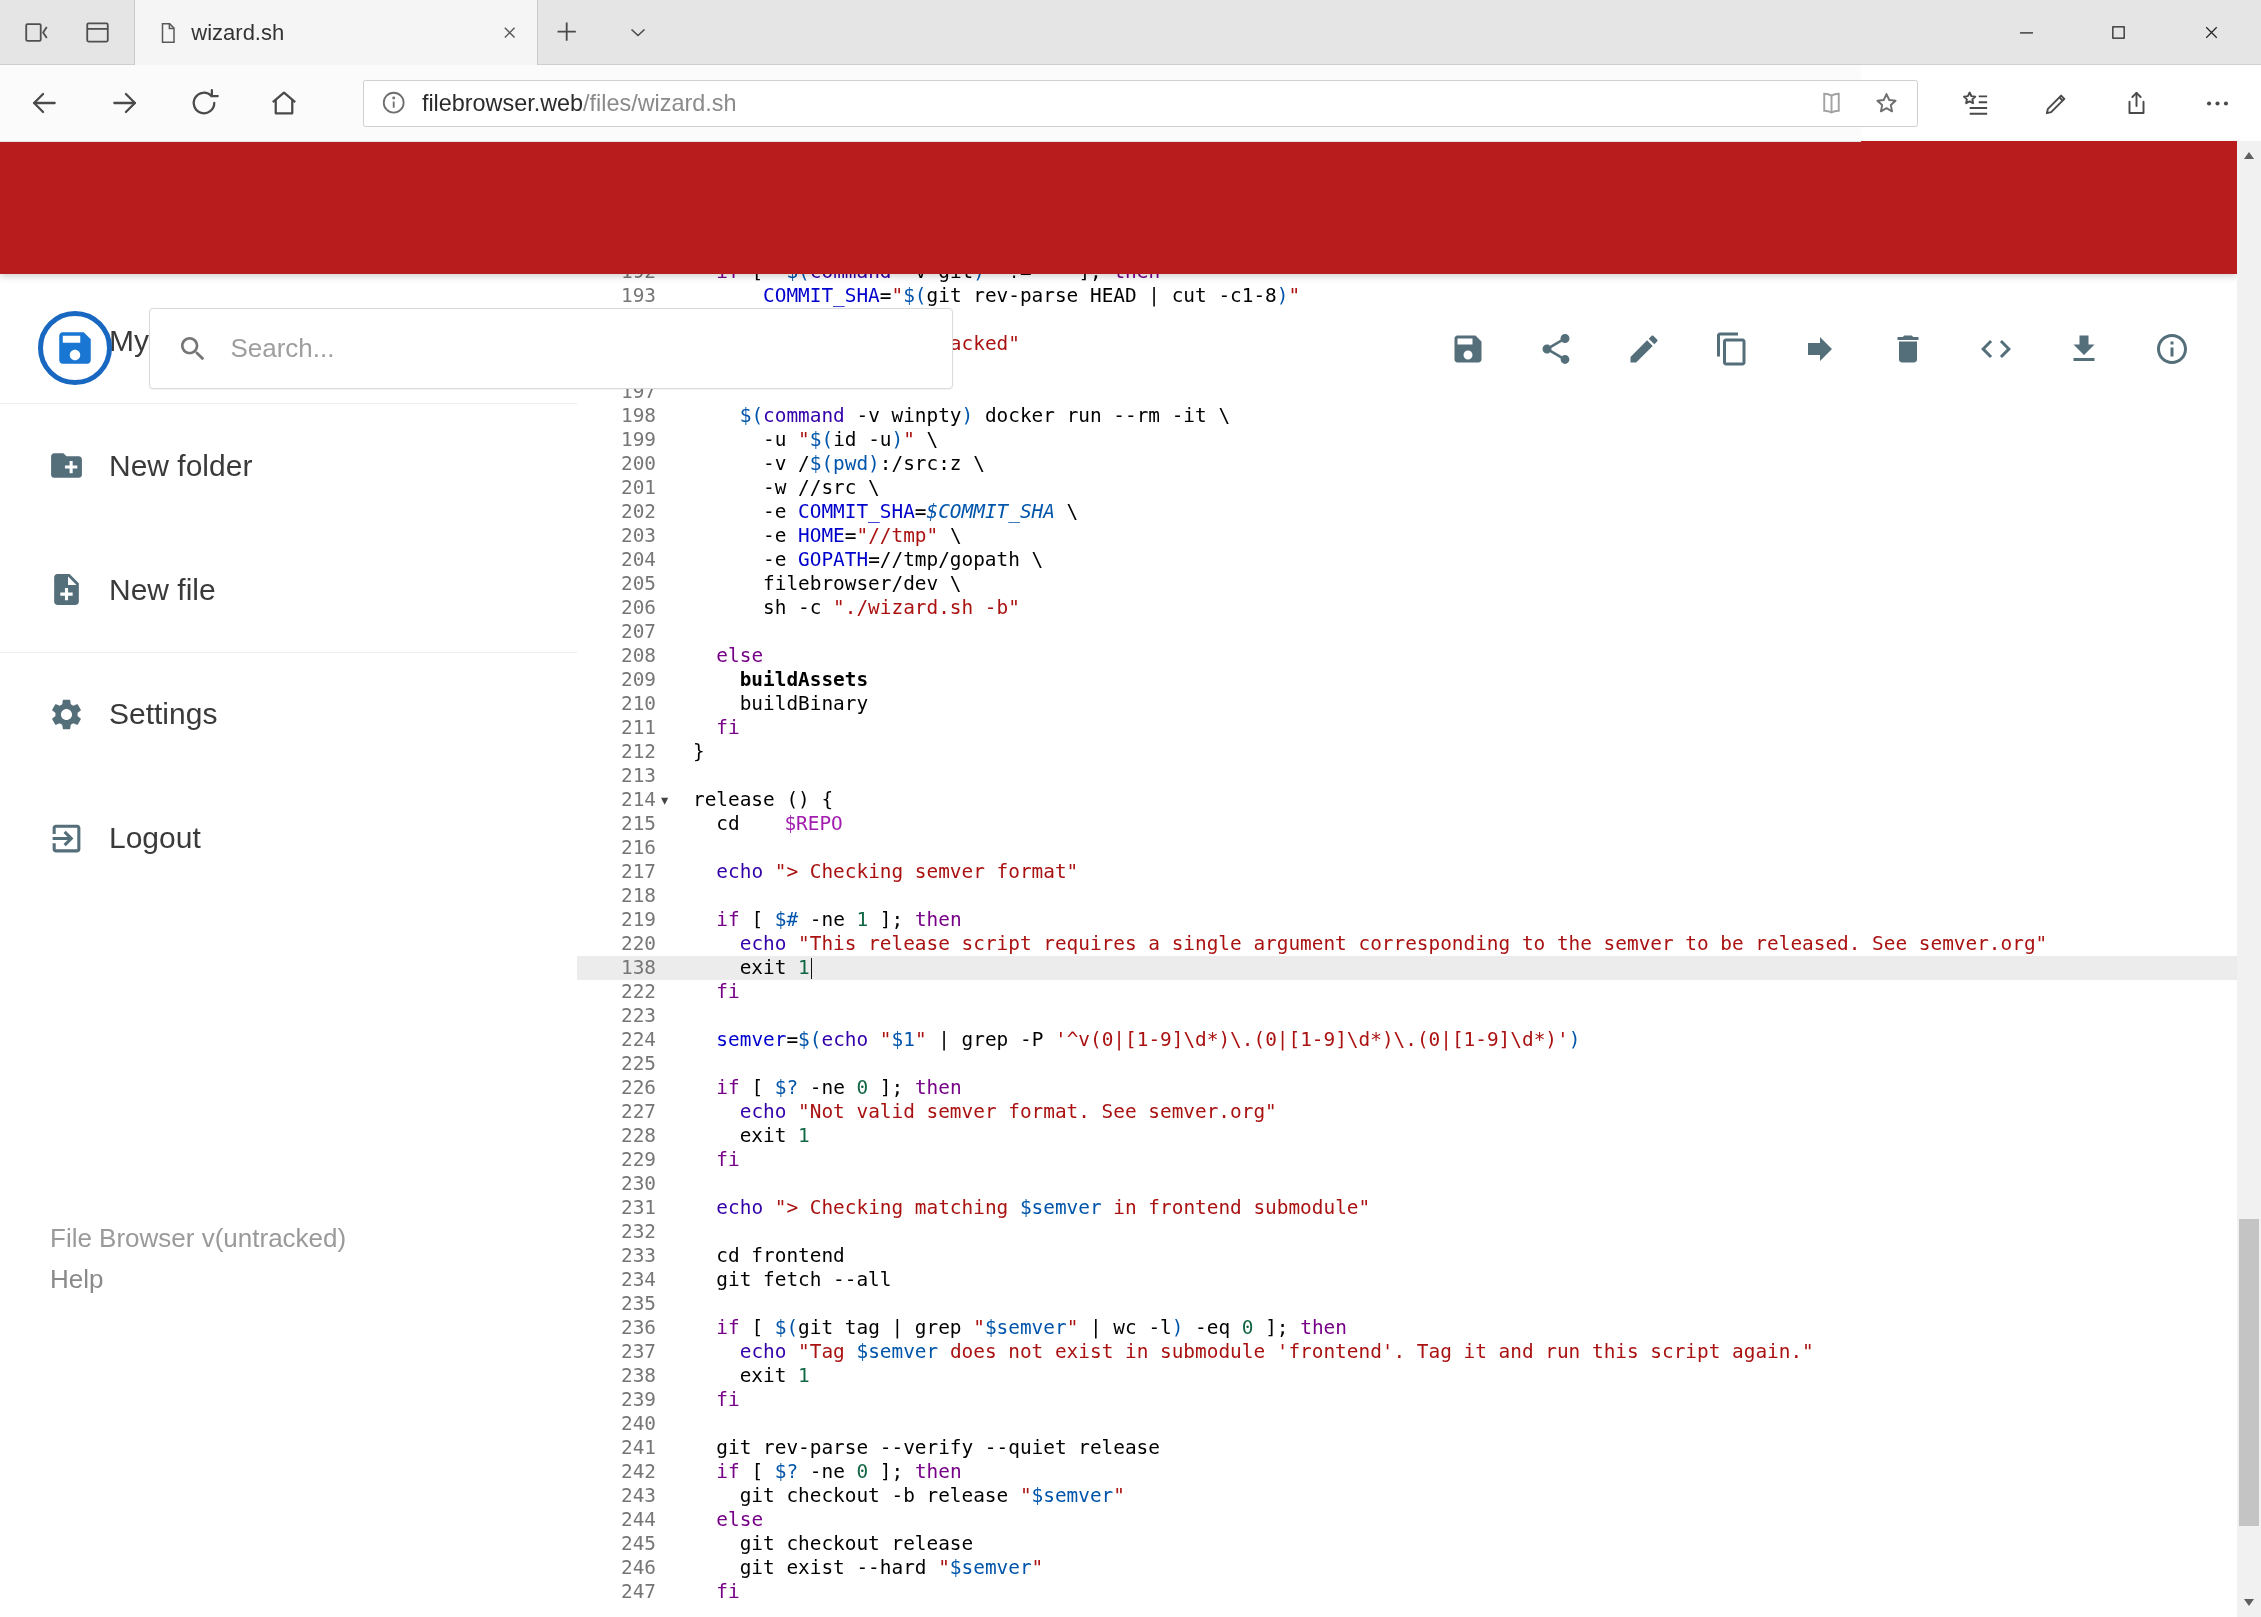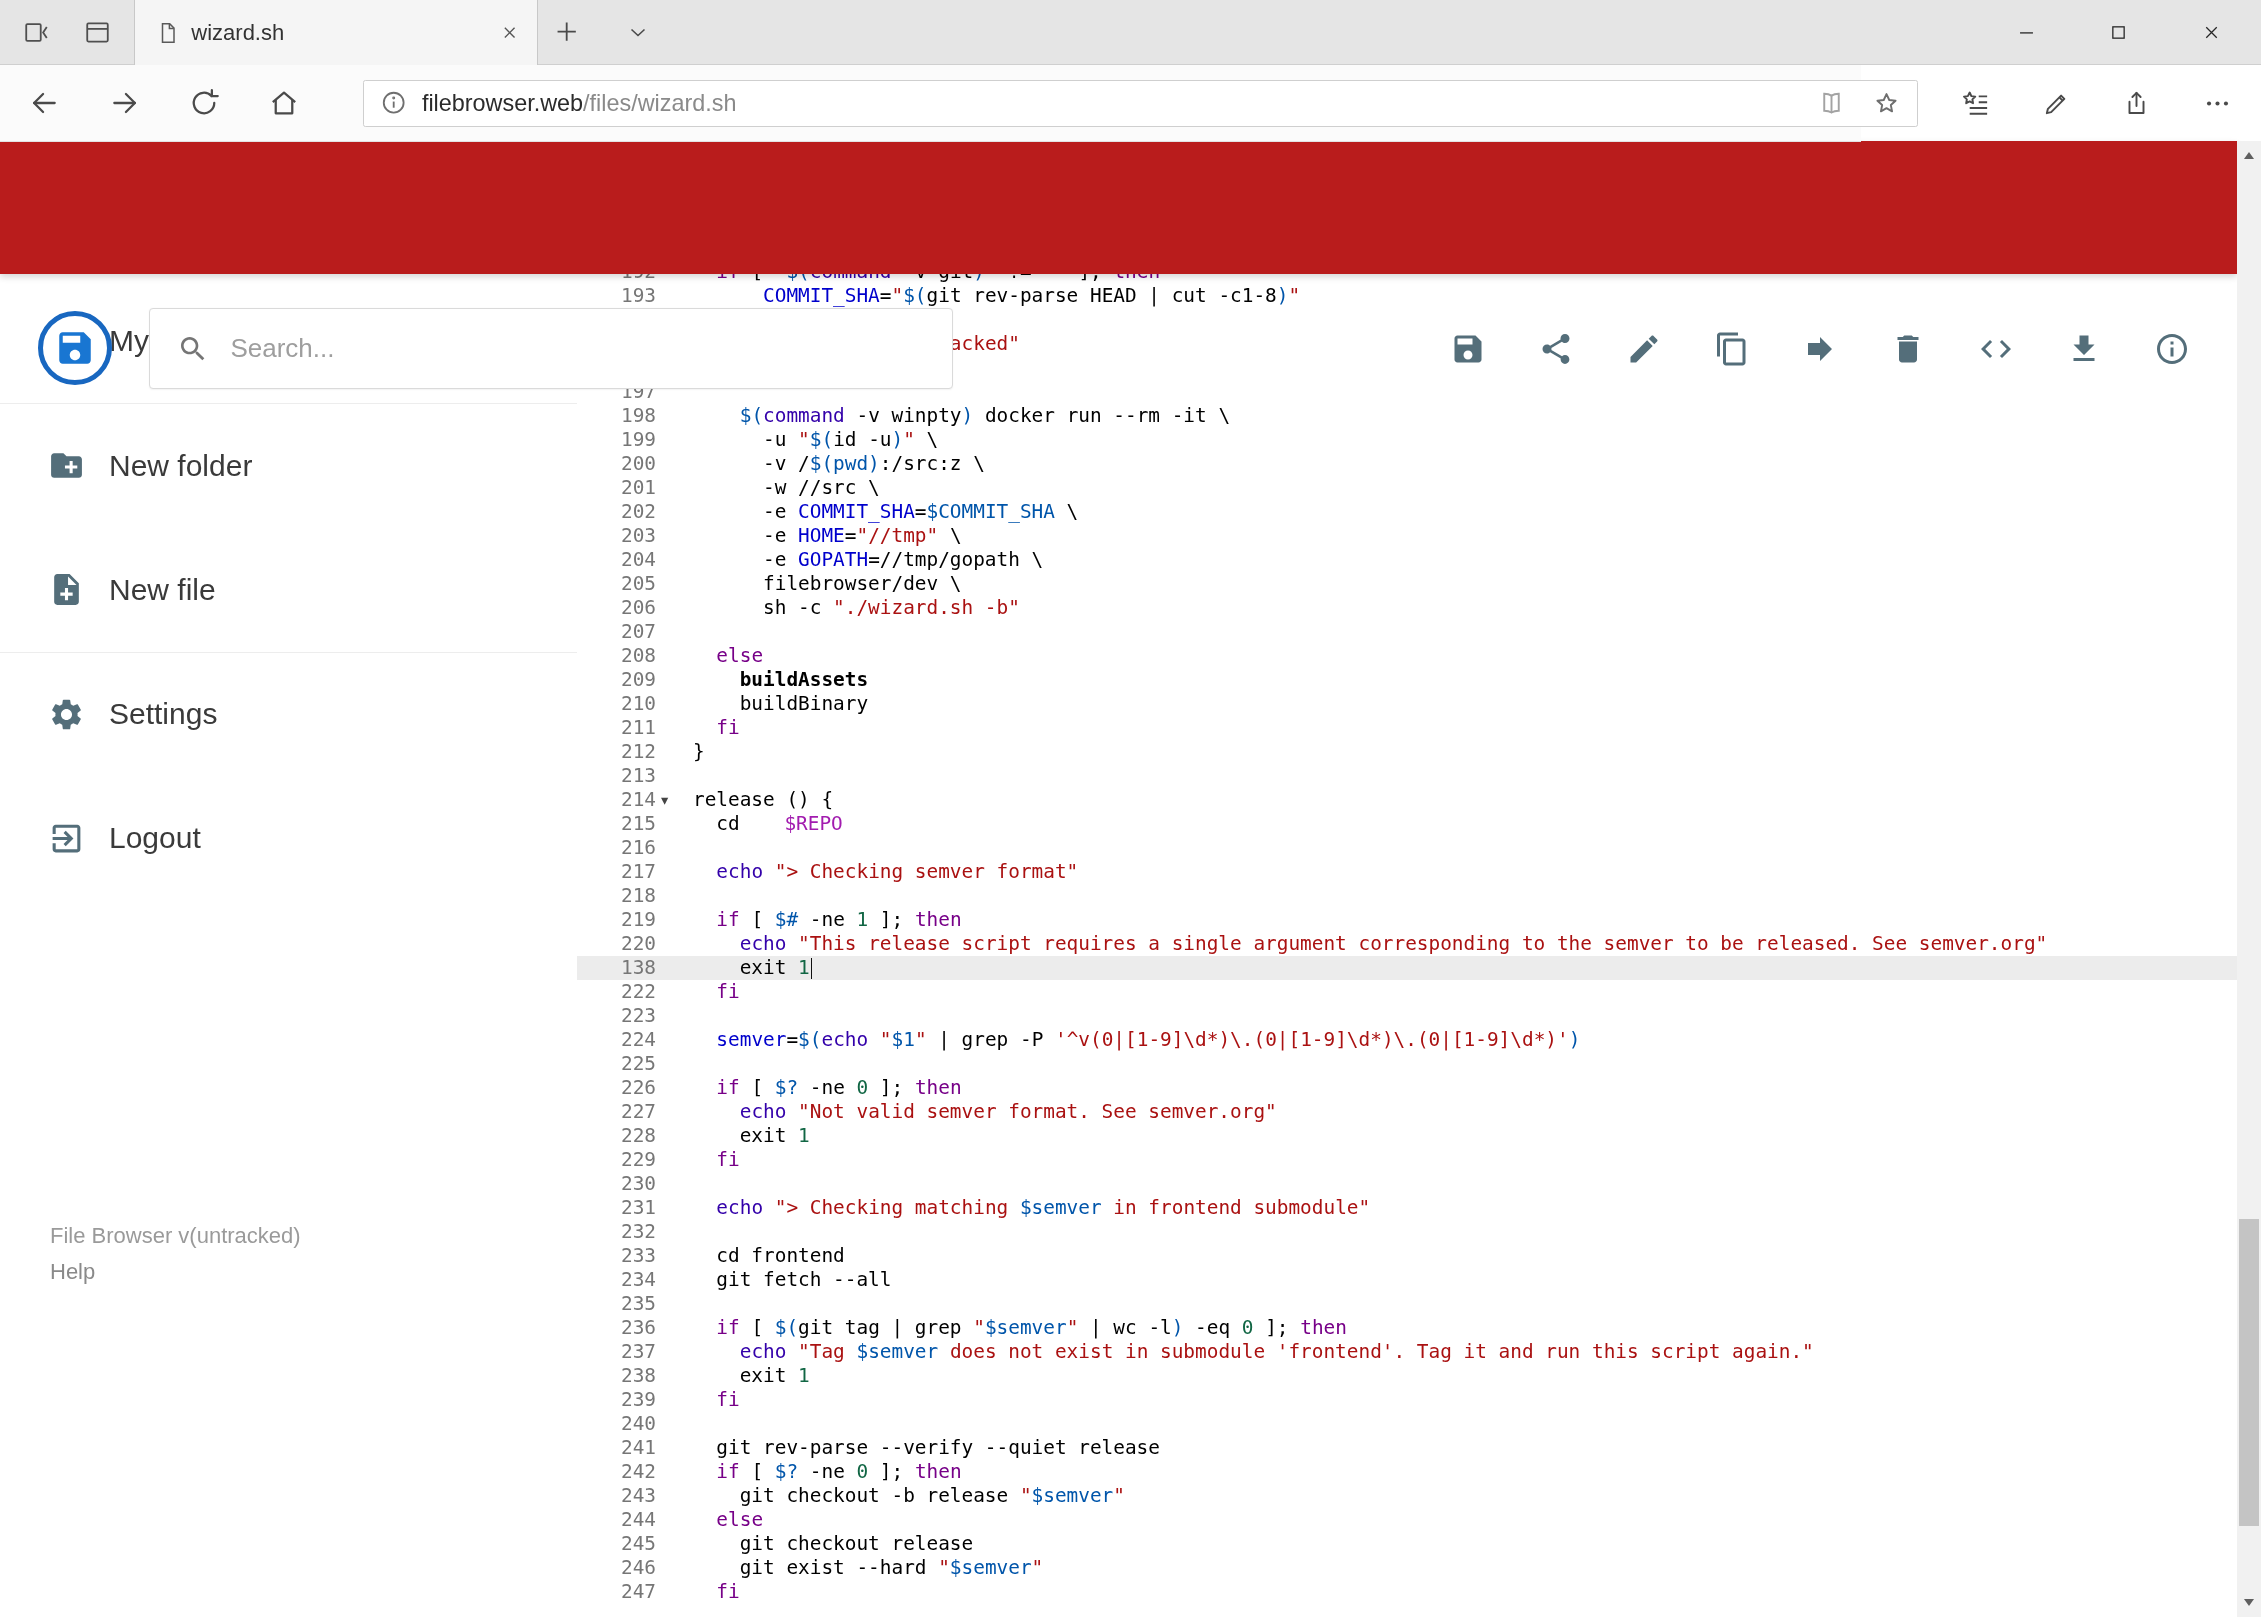--- a/index.html
+++ b/index.html
@@ -50,21 +50,21 @@
   .hdr-actions { position:absolute; left:1439px; top:179px; display:flex; gap:31px; }
   .icon-btn { width:57px; height:57px; display:flex; align-items:center; justify-content:center; }
 
   
   .sidebar { position:absolute; left:0; top:274px; width:577px; height:1343px;
              background:#fff; padding-top:4.8px; }
   .side-item { height:124px; display:flex; align-items:center; padding-left:48px; }
   .si-ico { width:37px; height:37px; margin-right:24px; flex:none; display:flex; }
   .si-label { font-size:30px; color:#3a3a3a; }
   .side-sep { height:0.8px; background:#ededed; }
-  .side-foot { position:absolute; left:50px; top:949px; font-size:22px; color:#9a9a9a; }
+  .side-foot { position:absolute; left:50px; top:949px; font-size:26px; color:#9a9a9a; }
   .side-foot .help { display:block; margin-top:9.7px; color:#8a8a8a; }
 
   
   .editor { position:absolute; left:577px; top:274px; width:1660px; height:1343px;
             overflow:hidden; background:#fff; z-index:1;
             font-family:"DejaVu Sans Mono", monospace; font-size:19.4px; line-height:24px; color:#000; }
   .lines { margin-top:-14.5px; }
   .cl { height:24px; position:relative; display:flex; }
   .cl.active { background:#ececec; }
   .gut { width:79px; text-align:right; color:#767676; flex:none; }
@@ -426,21 +426,21 @@
         <div class="cl">
           <span class="gut">200</span>
           <span class="code"><span style="color: rgb(0, 0, 0);">      -v /</span><span style="color: rgb(0, 85, 170);">$(pwd)</span><span style="color: rgb(0, 0, 0);">:/src:z \</span></span>
         </div>
         <div class="cl">
           <span class="gut">201</span>
           <span class="code"><span style="color: rgb(0, 0, 0);">      -w //src \</span></span>
         </div>
         <div class="cl">
           <span class="gut">202</span>
-          <span class="code"><span style="color: rgb(0, 0, 0);">      -e </span><span style="color: rgb(0, 0, 204);">COMMIT_SHA</span><span style="color: rgb(0, 0, 0);">=</span><span style="color: rgb(0, 85, 170);">$COMMIT_SHA</span><span style="color: rgb(0, 0, 0);"> \</span></span>
+          <span class="code"><span style="color: rgb(0, 0, 0);">      -e </span><span style="color: rgb(0, 0, 204);">COMMIT_SHA</span><span style="color: rgb(0, 0, 0);">=</span><span style="color: rgb(0, 85, 170); font-style: italic;">$COMMIT_SHA</span><span style="color: rgb(0, 0, 0);"> \</span></span>
         </div>
         <div class="cl">
           <span class="gut">203</span>
           <span class="code"><span style="color: rgb(0, 0, 0);">      -e </span><span style="color: rgb(0, 0, 204);">HOME</span><span style="color: rgb(0, 0, 0);">=</span><span style="color: rgb(170, 17, 17);">"//tmp"</span><span style="color: rgb(0, 0, 0);"> \</span></span>
         </div>
         <div class="cl">
           <span class="gut">204</span>
           <span class="code"><span style="color: rgb(0, 0, 0);">      -e </span><span style="color: rgb(0, 0, 204);">GOPATH</span><span style="color: rgb(0, 0, 0);">=//tmp/gopath \</span></span>
         </div>
         <div class="cl">

